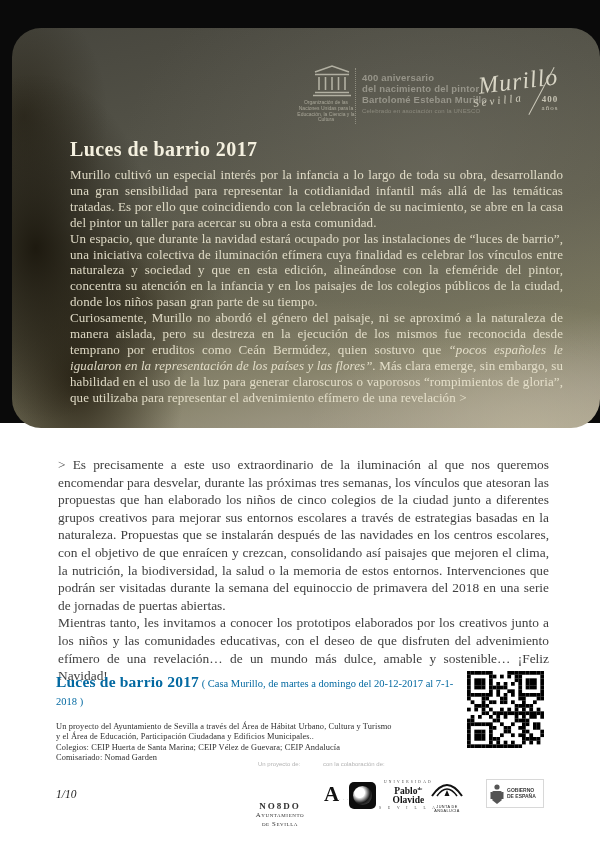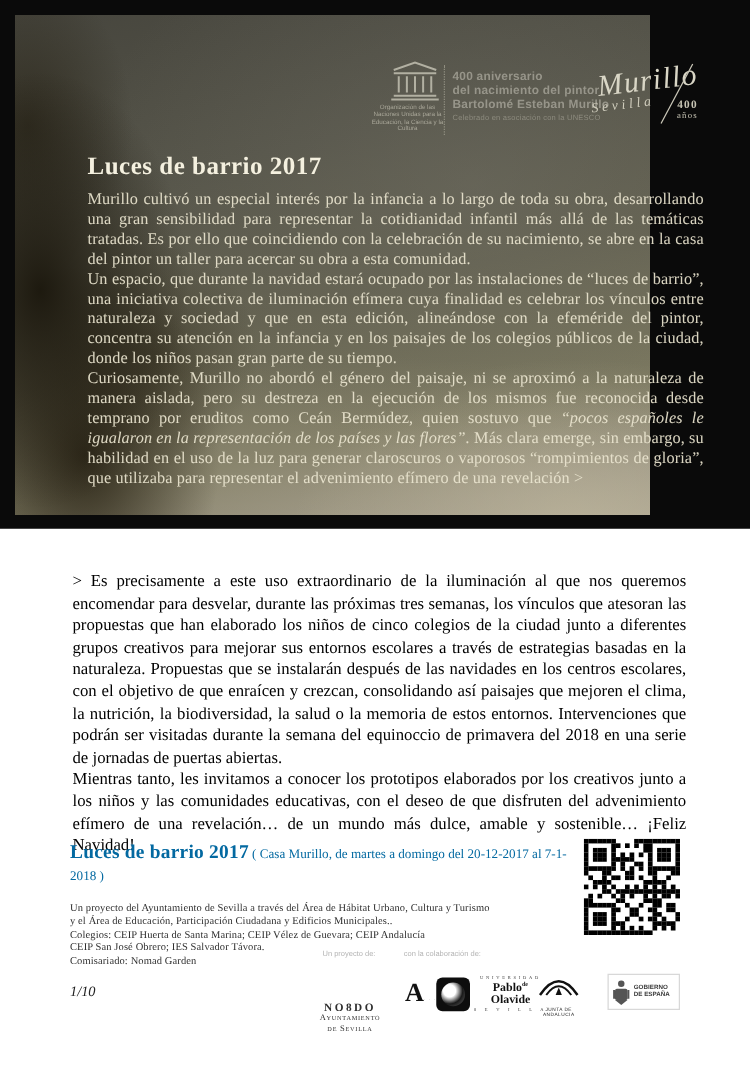--- a/index.html
+++ b/index.html
@@ -7,30 +7,31 @@
   #page {
     position:relative; width:600px; height:852px; background:#ffffff;
     font-family:"Liberation Serif","DejaVu Serif",serif; overflow:hidden;
   }
   
   #frame {
     position:absolute; left:0; top:0; width:600px; height:423px;
     background:#0a0a0a;
   }
   #painting {
-    position:absolute; left:12px; top:12px; width:508px; height:400px;
+    position:absolute; left:12px; top:28px; width:588px; height:400px;
     background:
       radial-gradient(ellipse 170px 250px at 4% 55%, rgba(26,22,12,0.95), rgba(26,22,12,0) 70%),
       radial-gradient(ellipse 150px 210px at 11% 88%, rgba(38,32,18,0.9), rgba(38,32,18,0) 72%),
       radial-gradient(ellipse 120px 170px at 2% 22%, rgba(44,40,28,0.85), rgba(44,40,28,0) 70%),
       radial-gradient(ellipse 110px 120px at 22% 68%, rgba(50,44,28,0.5), rgba(50,44,28,0) 75%),
       radial-gradient(ellipse 320px 190px at 88% 102%, rgba(196,188,162,0.6), rgba(196,188,162,0) 70%),
       radial-gradient(ellipse 420px 300px at 72% 34%, rgba(122,120,110,0.35), rgba(122,120,110,0) 75%),
       radial-gradient(ellipse 500px 160px at 50% 100%, rgba(168,161,140,0.5), rgba(168,161,140,0) 80%),
       linear-gradient(168deg, #47463e 0%, #545348 30%, #62604f 55%, #7b785f 78%, #979180 92%, #a59e8b 100%);
+    border-radius: 29px;
   }
   .ptxt { color:rgba(233,228,207,0.93); }
   
   #unesco-logo { position:absolute; left:299px; top:36px; width:42px; height:33px; }
   #unesco-caption {
     position:absolute; left:283px; top:72px; width:62px; text-align:center;
     font-family:"Liberation Sans","DejaVu Sans",sans-serif;
     font-size:5px; line-height:5.8px; color:#a9a799;
   }
   #header-sep {
@@ -61,21 +62,21 @@
     position:absolute; left:58px; top:110px; font-size:20px; font-weight:bold;
     color:#f4f0df; letter-spacing:0.4px;
   }
   #poster-body {
     position:absolute; left:58px; top:139px; width:493px;
     font-size:13px; line-height:15.9px; text-align:justify; letter-spacing:0.1px;
   }
   .q-italic { font-style:italic; }
   
   #main-body {
-    position:absolute; left:58px; top:456px; width:491px; color:#000000;
+    position:absolute; left:58px; top:456px; width:491px; color:#404040;
     font-size:13.4px; line-height:17.6px; text-align:justify;
   }
   #main-body .mpara { margin:0; }
   
   #footer-title-row { position:absolute; left:56px; top:673px; width:400px; color:#0369a1; }
   #footer-title { font-size:15.5px; font-weight:bold; letter-spacing:0.2px; }
   #footer-title-detail { font-size:10.5px; }
   #credits {
     position:absolute; left:56px; top:694px; width:380px; color:#2e2e2e;
     font-size:8.4px; line-height:10.4px; letter-spacing:0.1px;margin-top:28px;
@@ -175,21 +176,20 @@
   </div>
 
   <div id="footer-title-row">
     <span id="footer-title">Luces de barrio 2017</span><span id="footer-title-detail"> ( Casa Murillo, de martes a domingo del 20-12-2017 al 7-1-2018 )</span>
   </div>
 
   <div id="credits">
     <div>Un proyecto del Ayuntamiento de Sevilla a través del Área de Hábitat Urbano, Cultura y Turismo</div>
     <div>y el Área de Educación, Participación Ciudadana y Edificios Municipales..</div>
     <div>Colegios: CEIP Huerta de Santa Marina; CEIP Vélez de Guevara; CEIP Andalucía</div>
-    <div>CEIP San José Obrero; IES Salvador Távora.</div>
     <div>Comisariado: Nomad Garden</div>
   </div>
 
   <div id="qr"><svg viewBox="0 0 21 21" width="77" height="77">
         <rect x="0" y="0" width="1.02" height="1.02" fill="#000"></rect>
         <rect x="1" y="0" width="1.02" height="1.02" fill="#000"></rect>
         <rect x="2" y="0" width="1.02" height="1.02" fill="#000"></rect>
         <rect x="3" y="0" width="1.02" height="1.02" fill="#000"></rect>
         <rect x="4" y="0" width="1.02" height="1.02" fill="#000"></rect>
         <rect x="5" y="0" width="1.02" height="1.02" fill="#000"></rect>

